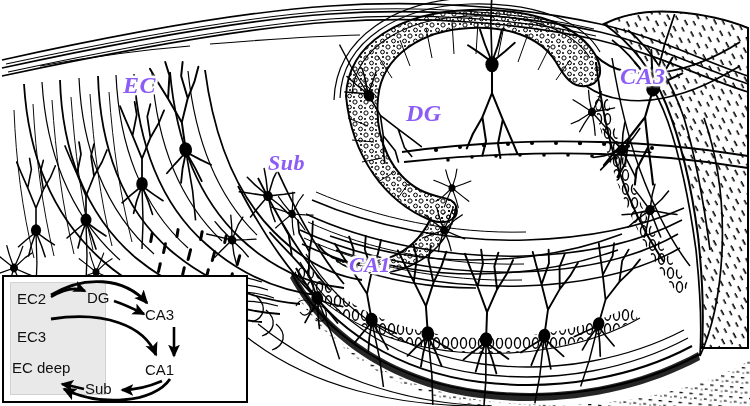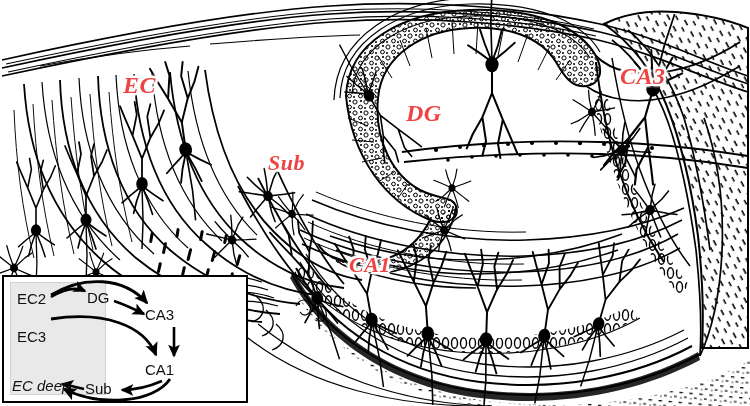--- a/index.html
+++ b/index.html
@@ -14,21 +14,21 @@
 
   
   #anatomy{position:absolute;left:0;top:0;width:750px;height:406px;}
 
   
   .region-label{
     position:absolute;
     font-family:"Liberation Serif",serif;
     font-weight:bold;
     font-style:italic;
-    color:#ef4444;
+    color:#8b5cf6;
     white-space:nowrap;
     letter-spacing:.5px;
     text-shadow:
        1px 0 0 #fff, -1px 0 0 #fff, 0 1px 0 #fff, 0 -1px 0 #fff,
        2px 0 0 #fff, -2px 0 0 #fff, 0 2px 0 #fff, 0 -2px 0 #fff,
        1px 1px 0 #fff, -1px -1px 0 #fff, 1px -1px 0 #fff, -1px 1px 0 #fff,
        2px 2px 0 #fff, -2px -2px 0 #fff, 2px -2px 0 #fff, -2px 2px 0 #fff,
        3px 0 2px #fff, -3px 0 2px #fff, 0 3px 2px #fff, 0 -3px 2px #fff;
   }
   #lbl-ec  {left:123px; top:72px;  font-size:24px;}
@@ -63,21 +63,21 @@
     color:#111111;
     white-space:nowrap;
     line-height:1;
   }
   #n-ec2    {left:13px;  top:14px;}
   #n-ec3    {left:13px;  top:52px;}
   #n-dg     {left:83px;  top:13px;}
   #n-ca3    {left:141px; top:30px;}
   #n-ca1    {left:141px; top:85px;}
   #n-sub    {left:81px;  top:104px;}
-  #n-ecdeep {left:8px;   top:101px;font-style:italic;}
+  #n-ecdeep {left:8px;   top:83px;}
 </style>
 </head>
 <body>
 
 <div id="figure">
 
   <svg id="anatomy" viewBox="0 0 750 406">
     <defs>
 
       <pattern id="granule" width="11" height="11" patternUnits="userSpaceOnUse">

